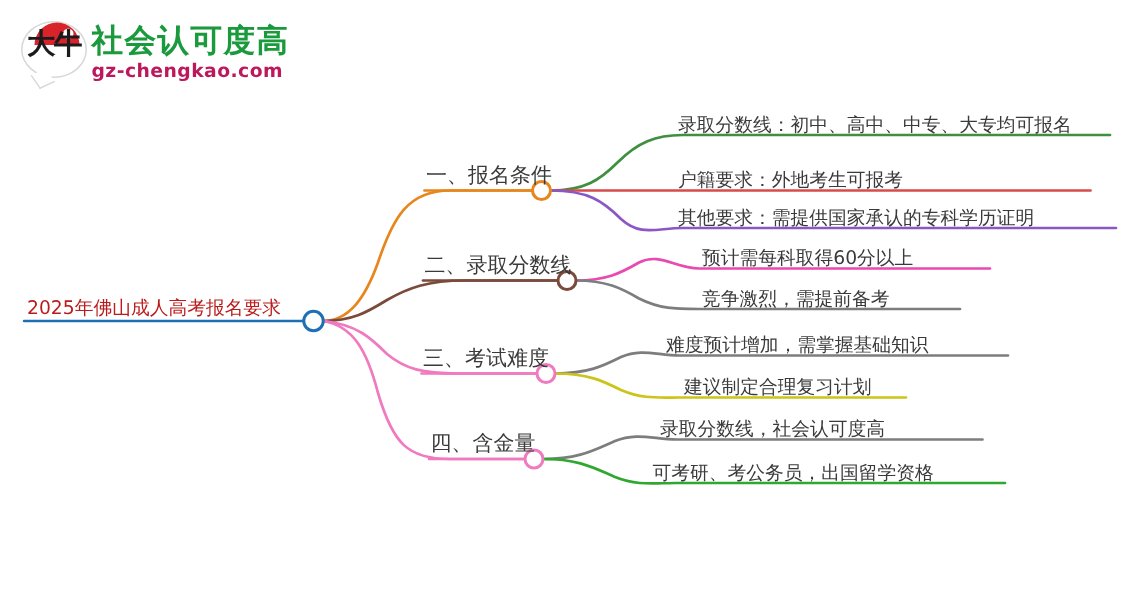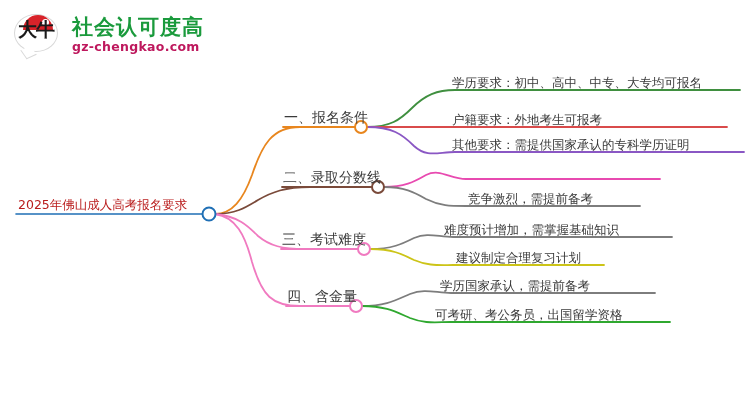--- a/index.html
+++ b/index.html
@@ -15,21 +15,21 @@
     font-family: "Liberation Sans", "DejaVu Sans", sans-serif;
   }
 
   
   #logo {
     position: absolute;
     left: 14px;
     top: 12px;
     display: flex;
     align-items: center;
-    gap: 12px;
+    gap: 1px;
   }
   #logo-mark {
     position: relative;
     width: 46px;
     height: 44px;
   }
   #logo-mark .bubble {
     position: absolute;
     left: 0; top: 2px;
     width: 44px; height: 38px;
@@ -177,24 +177,25 @@
     <circle id="n-b4" cx="356" cy="306" r="6" fill="#ffffff" stroke-width="2" stroke="#f07ac0"></circle>
   </svg>
 
   <div class="node-label root-label" style="left:18px; top:199px;">2025年佛山成人高考报名要求</div>
 
   <div class="node-label branch-label" style="left:284px; top:110px;">一、报名条件</div>
   <div class="node-label branch-label" style="left:283px; top:170px;">二、录取分数线</div>
   <div class="node-label branch-label" style="left:282px; top:232px;">三、考试难度</div>
   <div class="node-label branch-label" style="left:287px; top:289px;">四、含金量</div>
 
-  <div class="node-label leaf-label" style="left:452px; top:77px;">学历要求：初中、高中、中专、大专均可报名</div>
+  <div class="node-label leaf-label" style="left:452px; top:77px;">录取分数线：初中、高中、中专、大专均可报名</div>
   <div class="node-label leaf-label" style="left:452px; top:114px;">户籍要求：外地考生可报考</div>
   <div class="node-label leaf-label" style="left:452px; top:139px;">其他要求：需提供国家承认的专科学历证明</div>
 
+  <div class="node-label leaf-label" style="left:468px; top:166px;">预计需每科取得60分以上</div>
   <div class="node-label leaf-label" style="left:468px; top:193px;">竞争激烈，需提前备考</div>
 
   <div class="node-label leaf-label" style="left:444px; top:224px;">难度预计增加，需掌握基础知识</div>
   <div class="node-label leaf-label" style="left:456px; top:252px;">建议制定合理复习计划</div>
 
-  <div class="node-label leaf-label" style="left:440px; top:280px;">学历国家承认，需提前备考</div>
+  <div class="node-label leaf-label" style="left:440px; top:280px;">录取分数线，社会认可度高</div>
   <div class="node-label leaf-label" style="left:435px; top:309px;">可考研、考公务员，出国留学资格</div>
 </div>
 
 </body></html>

